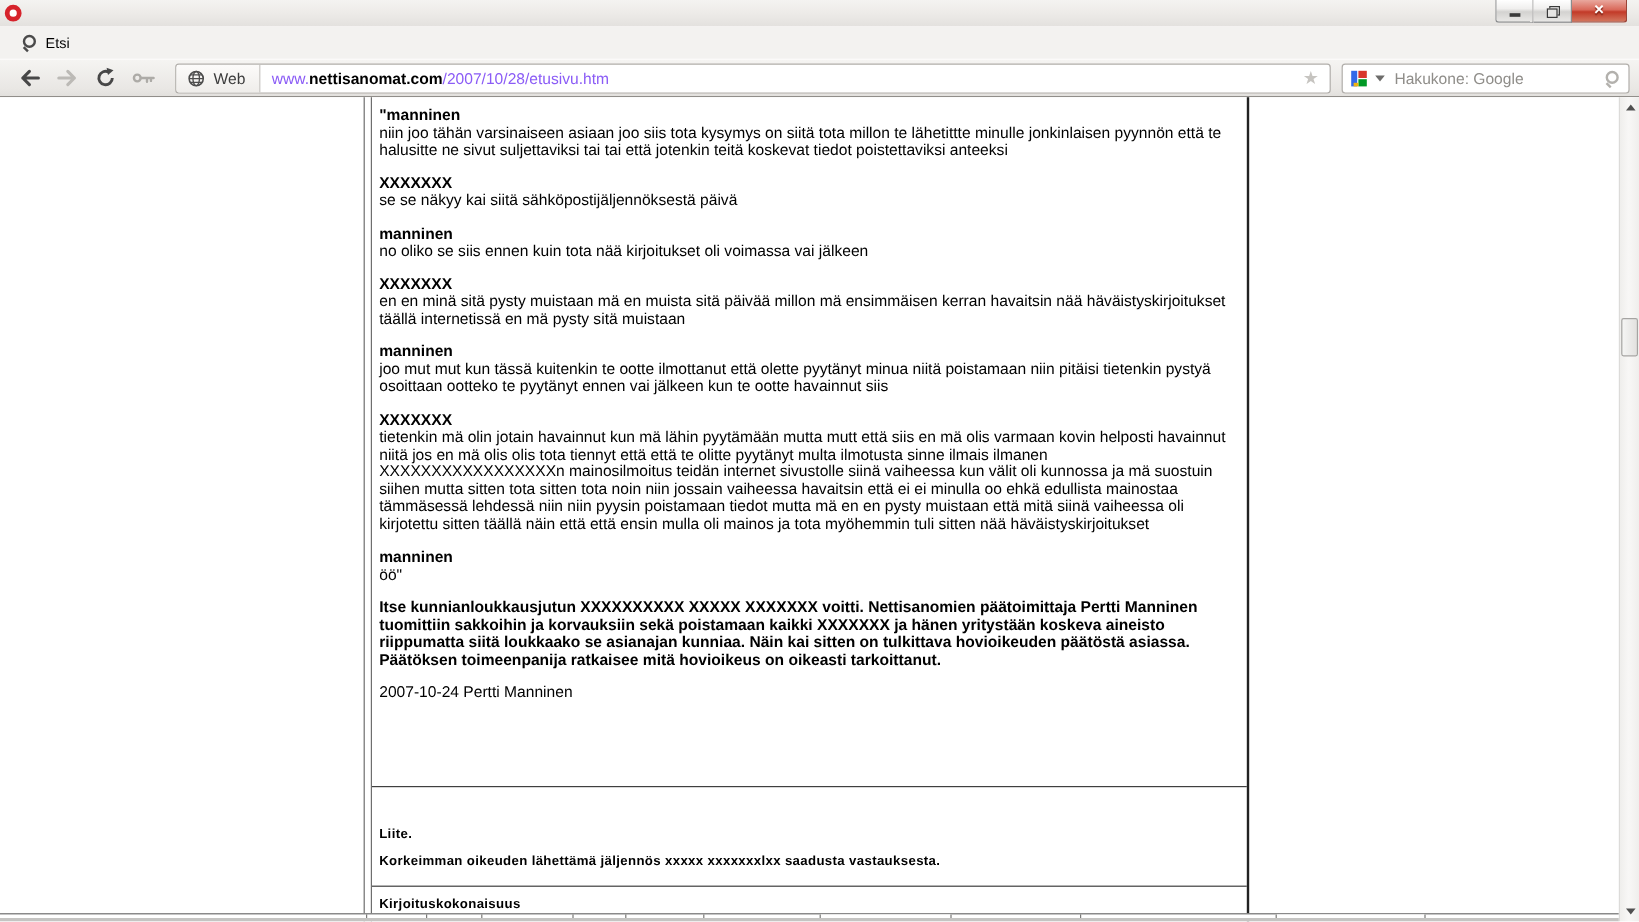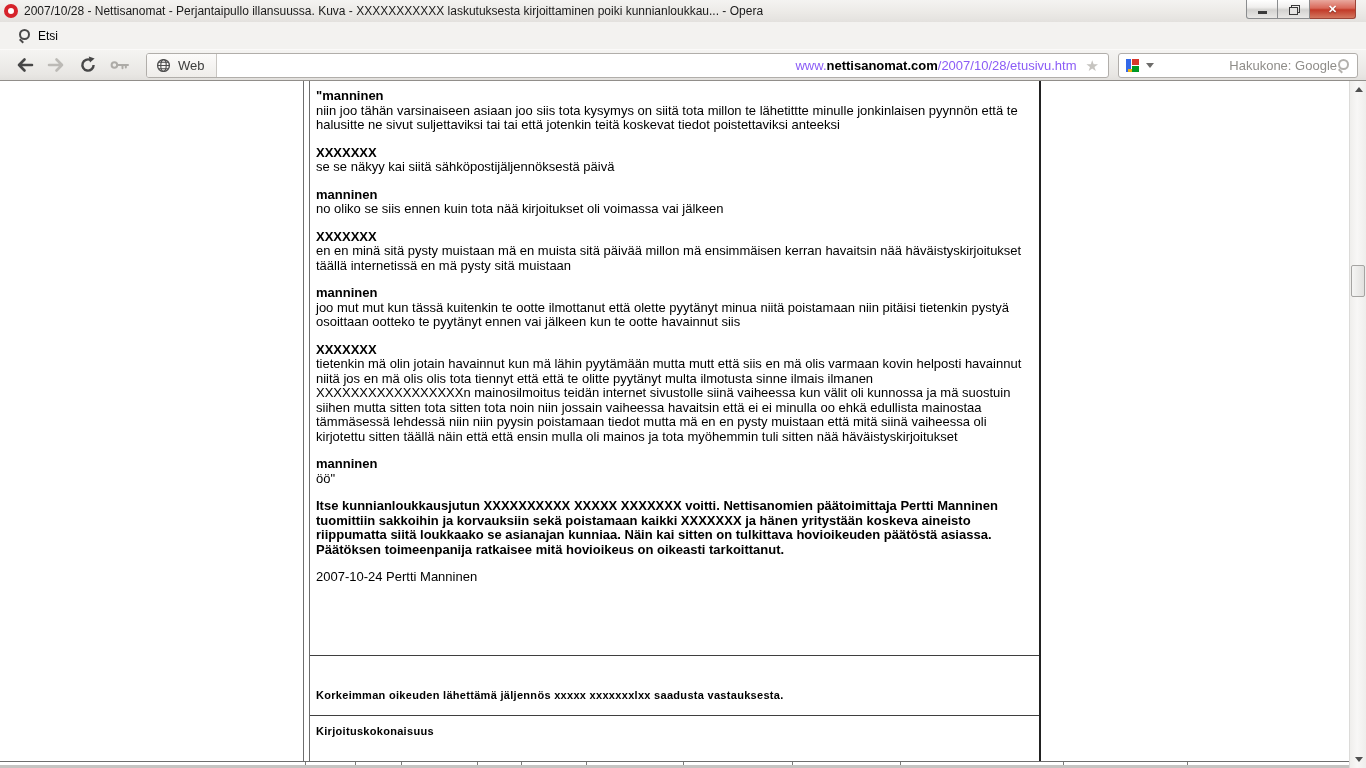--- a/index.html
+++ b/index.html
@@ -62,21 +62,21 @@
     content:""; position:absolute; left:1px; bottom:0; width:5px; height:2px;
     background:#4a4a4a; transform:rotate(45deg);
   }
   .findbar-label { font-size:12px; color:#000000; margin-left:7px; }
 
   .navbar {
     position:absolute; top:49px; left:0; width:1366px; height:32px;
     background:linear-gradient(#f5f4f2,#e9e7e4 80%,#e2e0dd);
     border-top:1px solid #fbfaf9;
     border-bottom:1px solid #918e8a;
-    display:flex; align-items:center; padding:0 8px;text-align:right;
+    display:flex; align-items:center; padding:0 8px;
   }
   .navicon { width:20px; height:18px; margin:0 6px; flex:0 0 auto; display:flex; align-items:center; justify-content:center; }
 
   .addressbar {
     flex:1 1 auto; height:25px; margin-left:10px;
     background:#ffffff; border:1px solid #b1aeaa; border-radius:3px;
     display:flex; align-items:center; overflow:hidden;
   }
   .web-btn {
     height:100%; display:flex; align-items:center; padding:0 11px 0 9px;
@@ -165,21 +165,20 @@
     position:absolute; left:1px; top:184px; width:14px; height:32px;
     background:linear-gradient(90deg,#f5f5f4,#e2e1df);
     border:1px solid #a5a4a2; border-radius:2px;
   }
 </style>
 </head>
 <body>
 
 <div class="titlebar">
   <div class="opera-icon"></div>
-  <div class="title-text">2007/10/28 - Nettisanomat - Perjantaipullo illansuussa. Kuva - XXXXXXXXXXX laskutuksesta kirjoittaminen poiki kunnianloukkau... - Opera</div>
 </div>
 <div class="win-controls">
   <div class="winbtn minimize">
       <span class="glyph-min"></span>
     </div>
   <div class="winbtn">
       <span class="glyph-restore"></span>
     </div>
   <div class="winbtn close">
       <span class="glyph-close">✕</span>
@@ -278,20 +277,21 @@
           <div>öö"</div>
         </div>
 
 
         <div class="block verdict">Itse kunnianloukkausjutun XXXXXXXXXX XXXXX XXXXXXX voitti. Nettisanomien päätoimittaja Pertti Manninen tuomittiin sakkoihin ja korvauksiin sekä poistamaan kaikki XXXXXXX ja hänen yritystään koskeva aineisto riippumatta siitä loukkaako se asianajan kunniaa. Näin kai sitten on tulkittava hovioikeuden päätöstä asiassa. Päätöksen toimeenpanija ratkaisee mitä hovioikeus on oikeasti tarkoittanut.</div>
 
         <div class="block">2007-10-24 Pertti Manninen</div>
       </div>
 
       <div class="sec-attach">
+        <p class="small-bold">Liite.</p>
         <p class="small-bold">Korkeimman oikeuden lähettämä jäljennös xxxxx xxxxxxxlxx saadusta vastauksesta.</p>
       </div>
 
       <div class="sec-kirjoitus">
         <p class="small-bold">Kirjoituskokonaisuus</p>
       </div>
 
     </div>
   </div>
 

